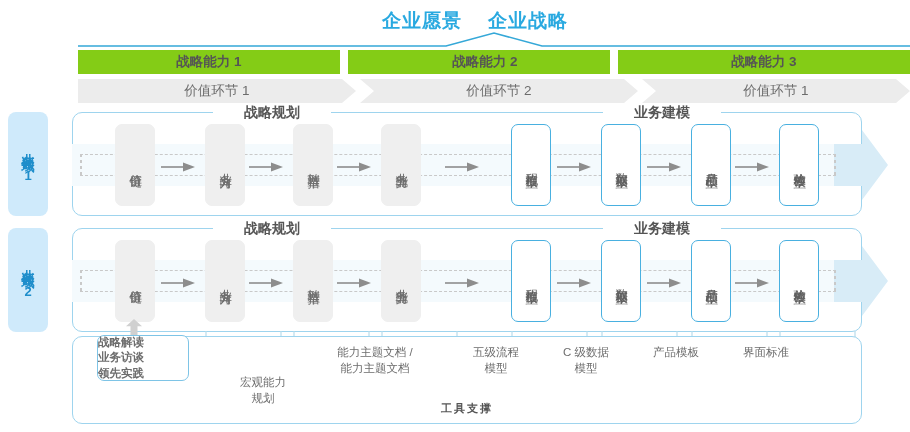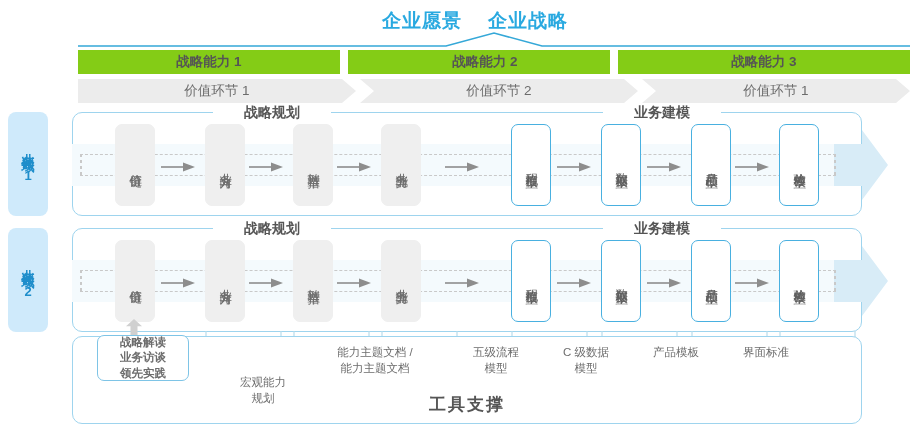--- a/index.html
+++ b/index.html
@@ -122,31 +122,31 @@
     position:absolute; top:49px; width:34px; height:10px;
   }
 
   
   .tool-box{
     position:absolute; left:72px; top:336px; width:790px; height:88px;
     border:1.5px solid #9ed4ee; border-radius:10px; background:#ffffff;
   }
   .tool-title{
     position:absolute; left:0; right:0; bottom:7px; text-align:center;
-    font-size:17px; font-weight:bold; color:#555; letter-spacing:2px;
+    font-size:11px; font-weight:bold; color:#555; letter-spacing:2px;
   }
   .tool-label{
     position:absolute; top:8px; text-align:center; font-size:11.5px;
     color:#6d6d6d; line-height:1.35;
   }
   .tool-first{
     position:absolute; left:24px; top:-2px; width:92px; height:46px;
     border:1.2px solid #7ec4e6; border-radius:7px; background:#ffffff;
     font-size:11.5px; color:#6d6d6d; line-height:1.32;
-    display:flex; align-items:center; justify-content:center; text-align:center;
+    display:flex; align-items:center; text-align:center;
     font-weight:bold;
   }
   .up-arrow{
     position:absolute; left:62px; top:320px; width:16px; height:18px;
     background:#d0d0d0;
     clip-path: polygon(50% 0, 100% 40%, 72% 40%, 72% 100%, 28% 100%, 28% 40%, 0 40%);
   }
   .bracket{ position:absolute; }
 </style>
 </head>

